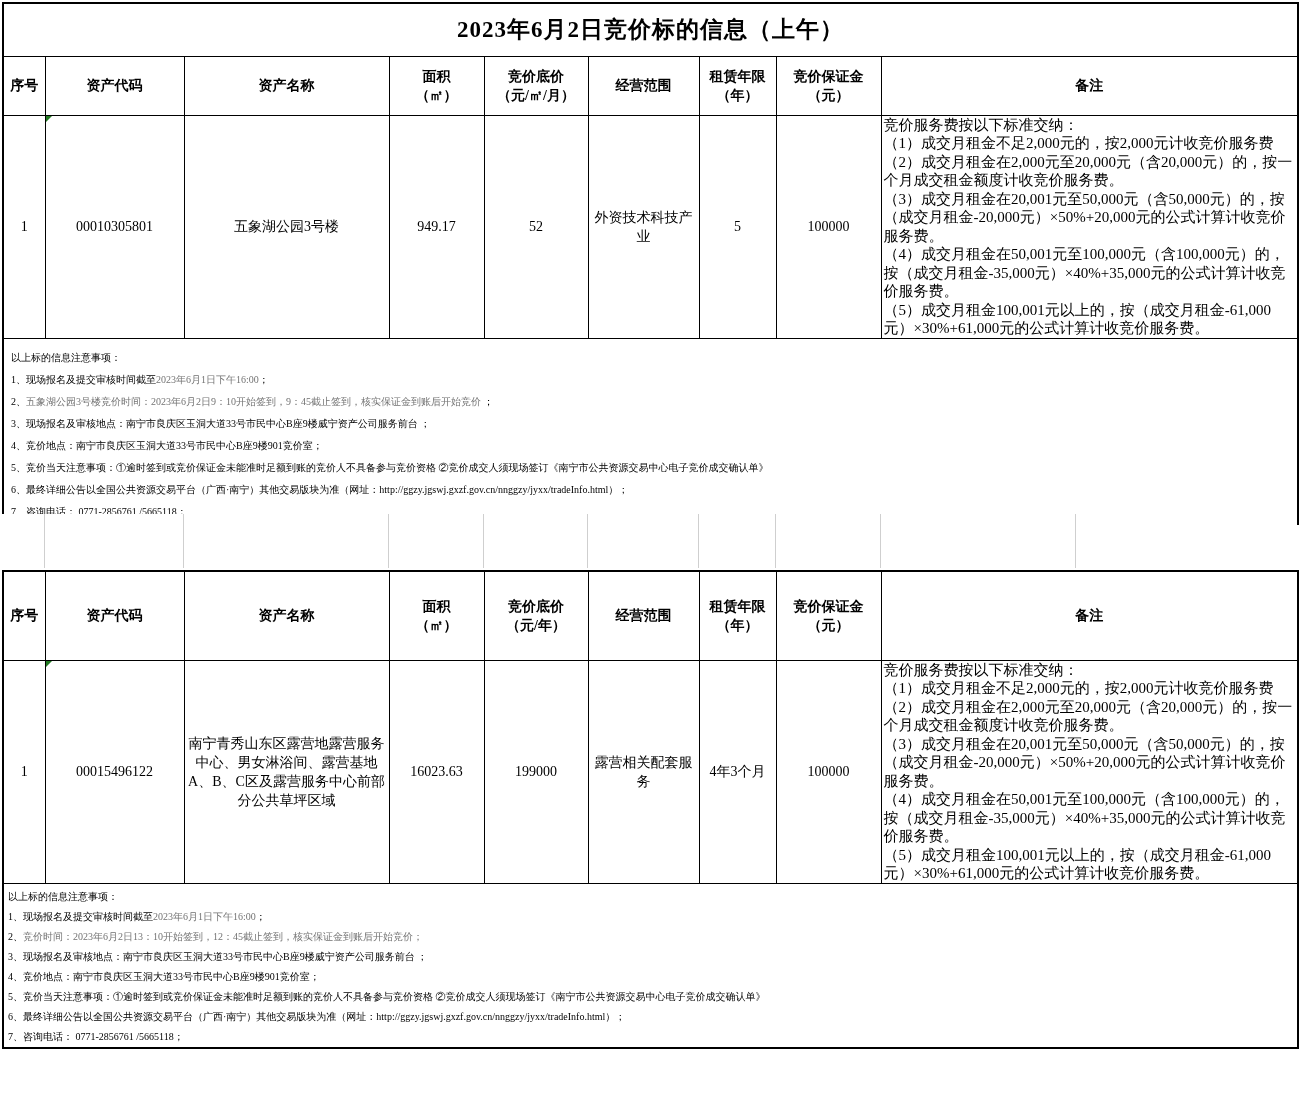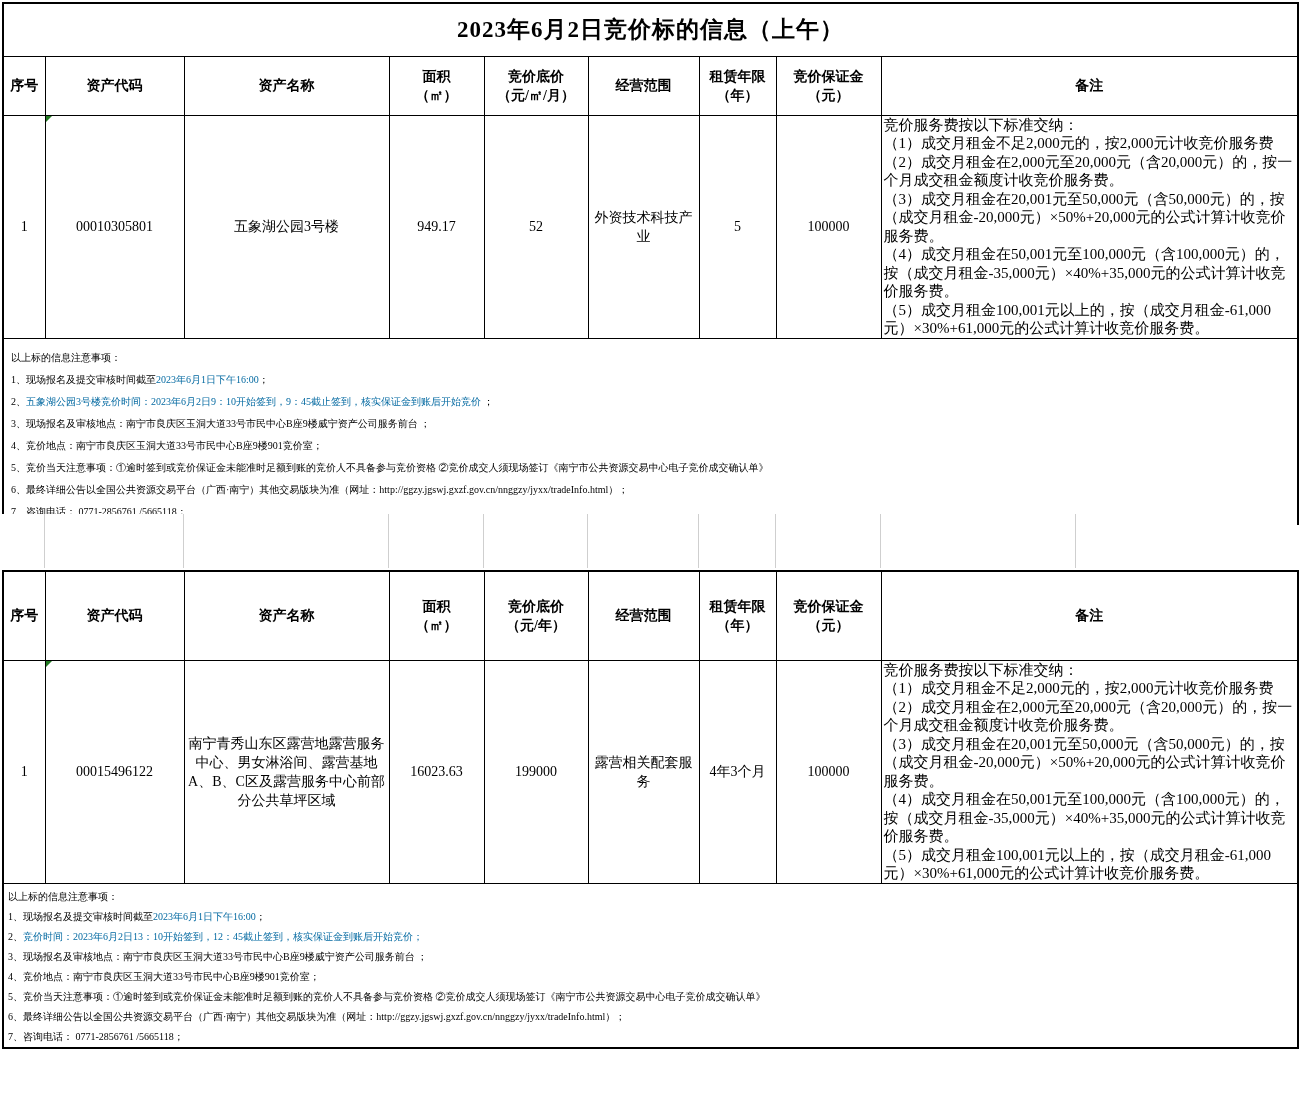--- a/index.html
+++ b/index.html
@@ -19,21 +19,21 @@
   .tri{position:absolute;top:0;left:0;width:0;height:0;
        border-top:6px solid #217a21;border-right:6px solid transparent;}
   td.remark-cell{vertical-align:top;padding:2px 3px;}
   .remark-line{font-size:15px;line-height:18.5px;text-align:left;}
   tr.notes-a td{height:178px;} tr.notes-b td{height:157px;}
   td.notes-cell{vertical-align:top;}
   .notes{padding:8px 5px 0 5px;}
   .notes-tight{padding:3px 2px 0 2px;}
   .note-line{font-size:10px;line-height:22px;white-space:nowrap;text-align:left;}
   .notes-tight .note-line{line-height:20px;}
-  .note-line .red{color:#0369a1;text-align:center;}
+  .note-line .red{color:#737373;text-align:center;}
   .gap{position:absolute;left:2px;top:514px;width:1295px;height:54px;background:#fff;}
   .vline{position:absolute;top:0;bottom:0;width:1px;background:#cfcfcf;}
 </style>
 </head>
 <body>
 
 <div class="page">
 
   <div class="block" style="top:2px;">
     <table class="sheet">

